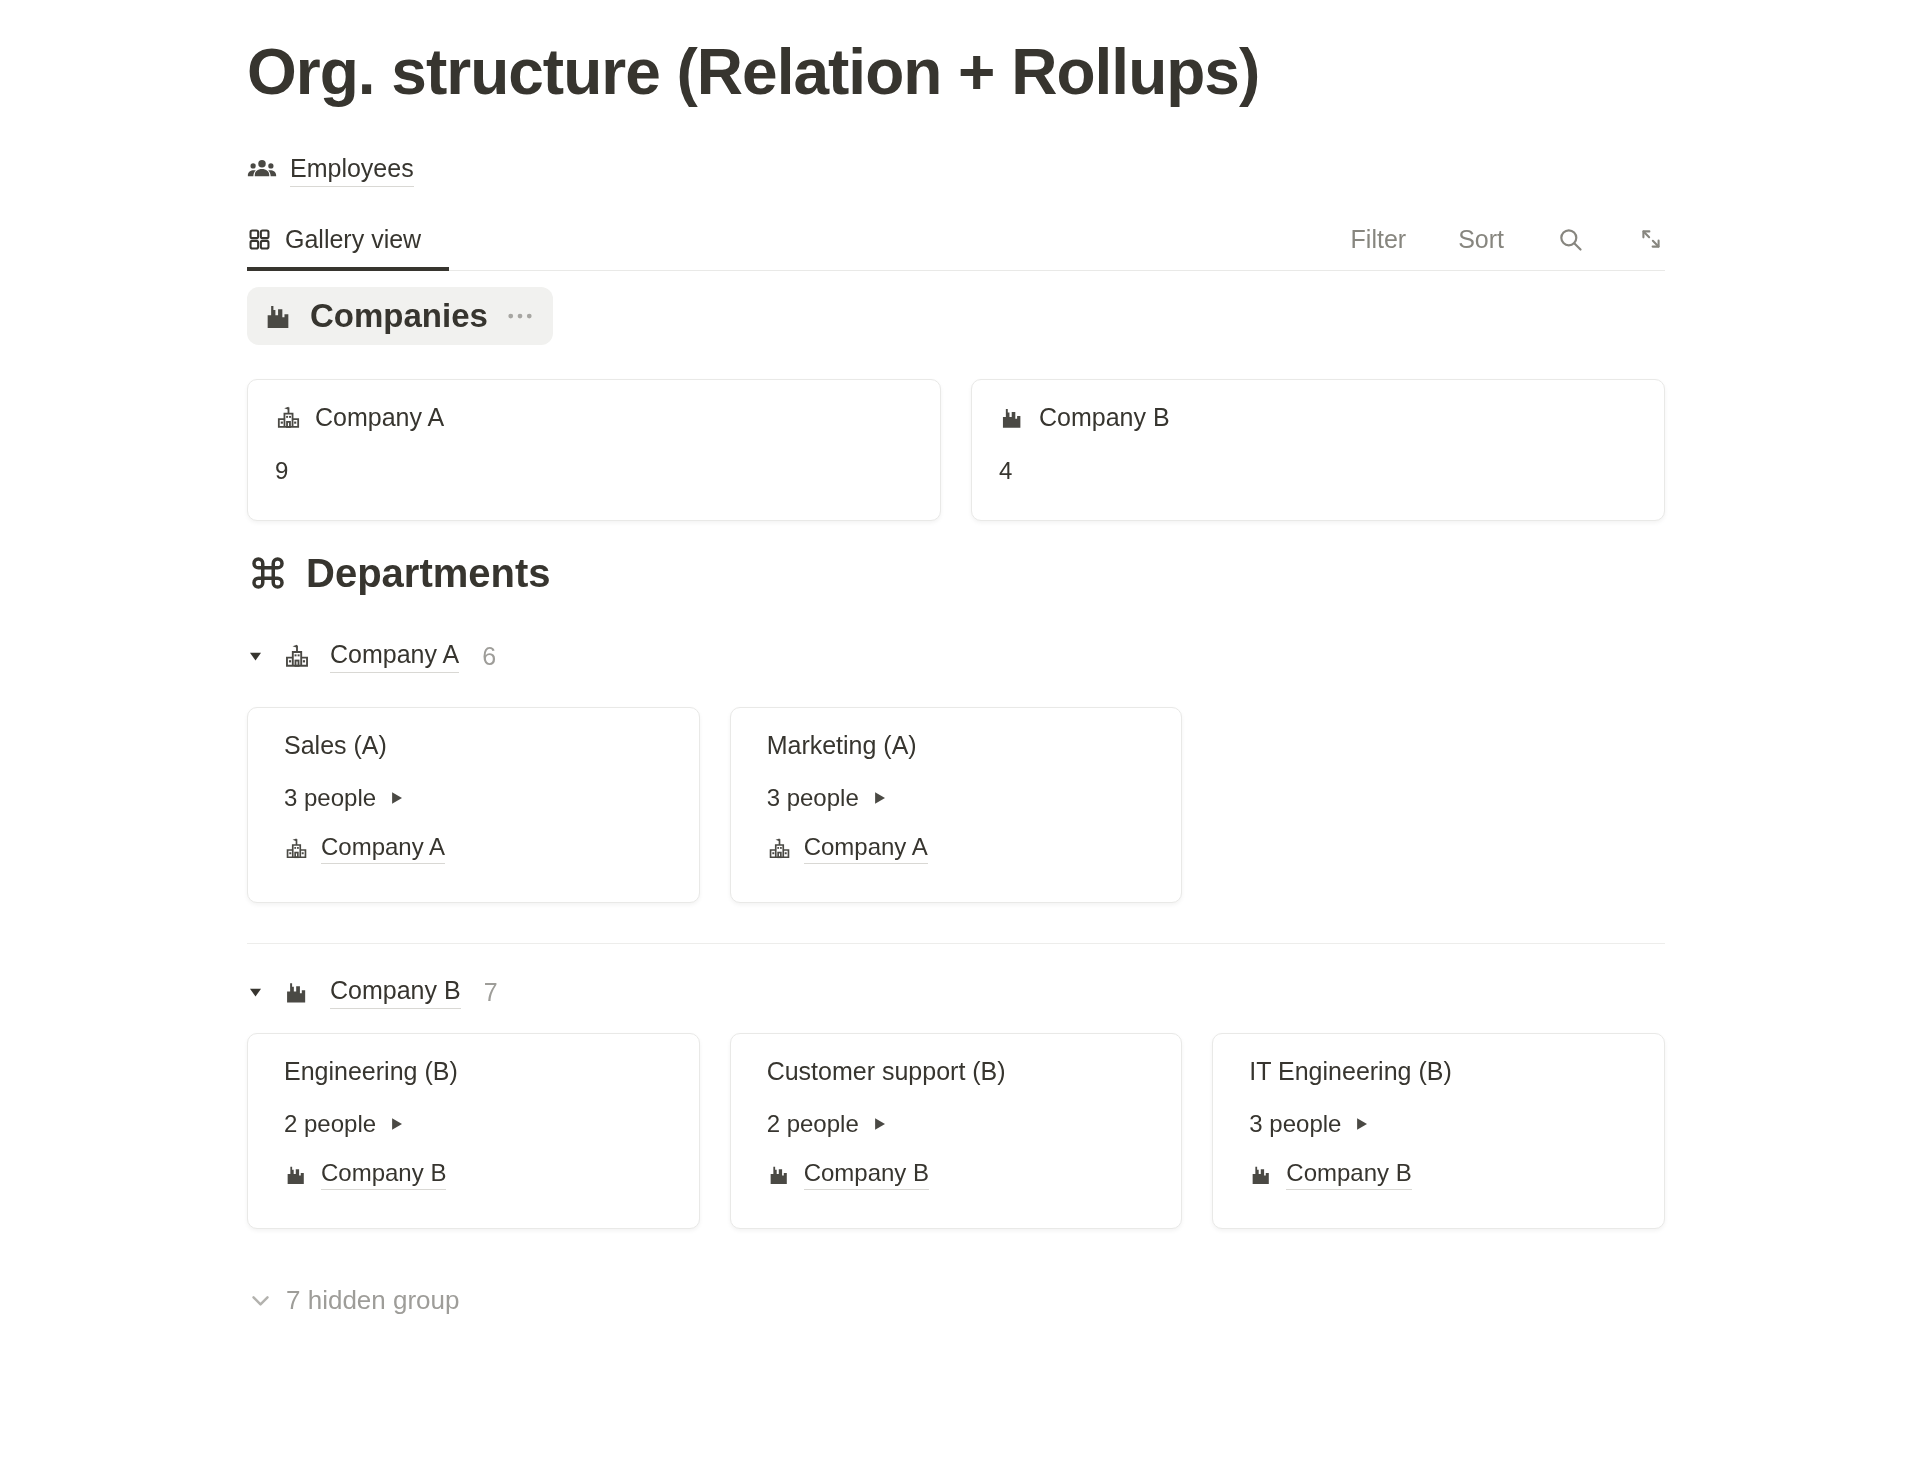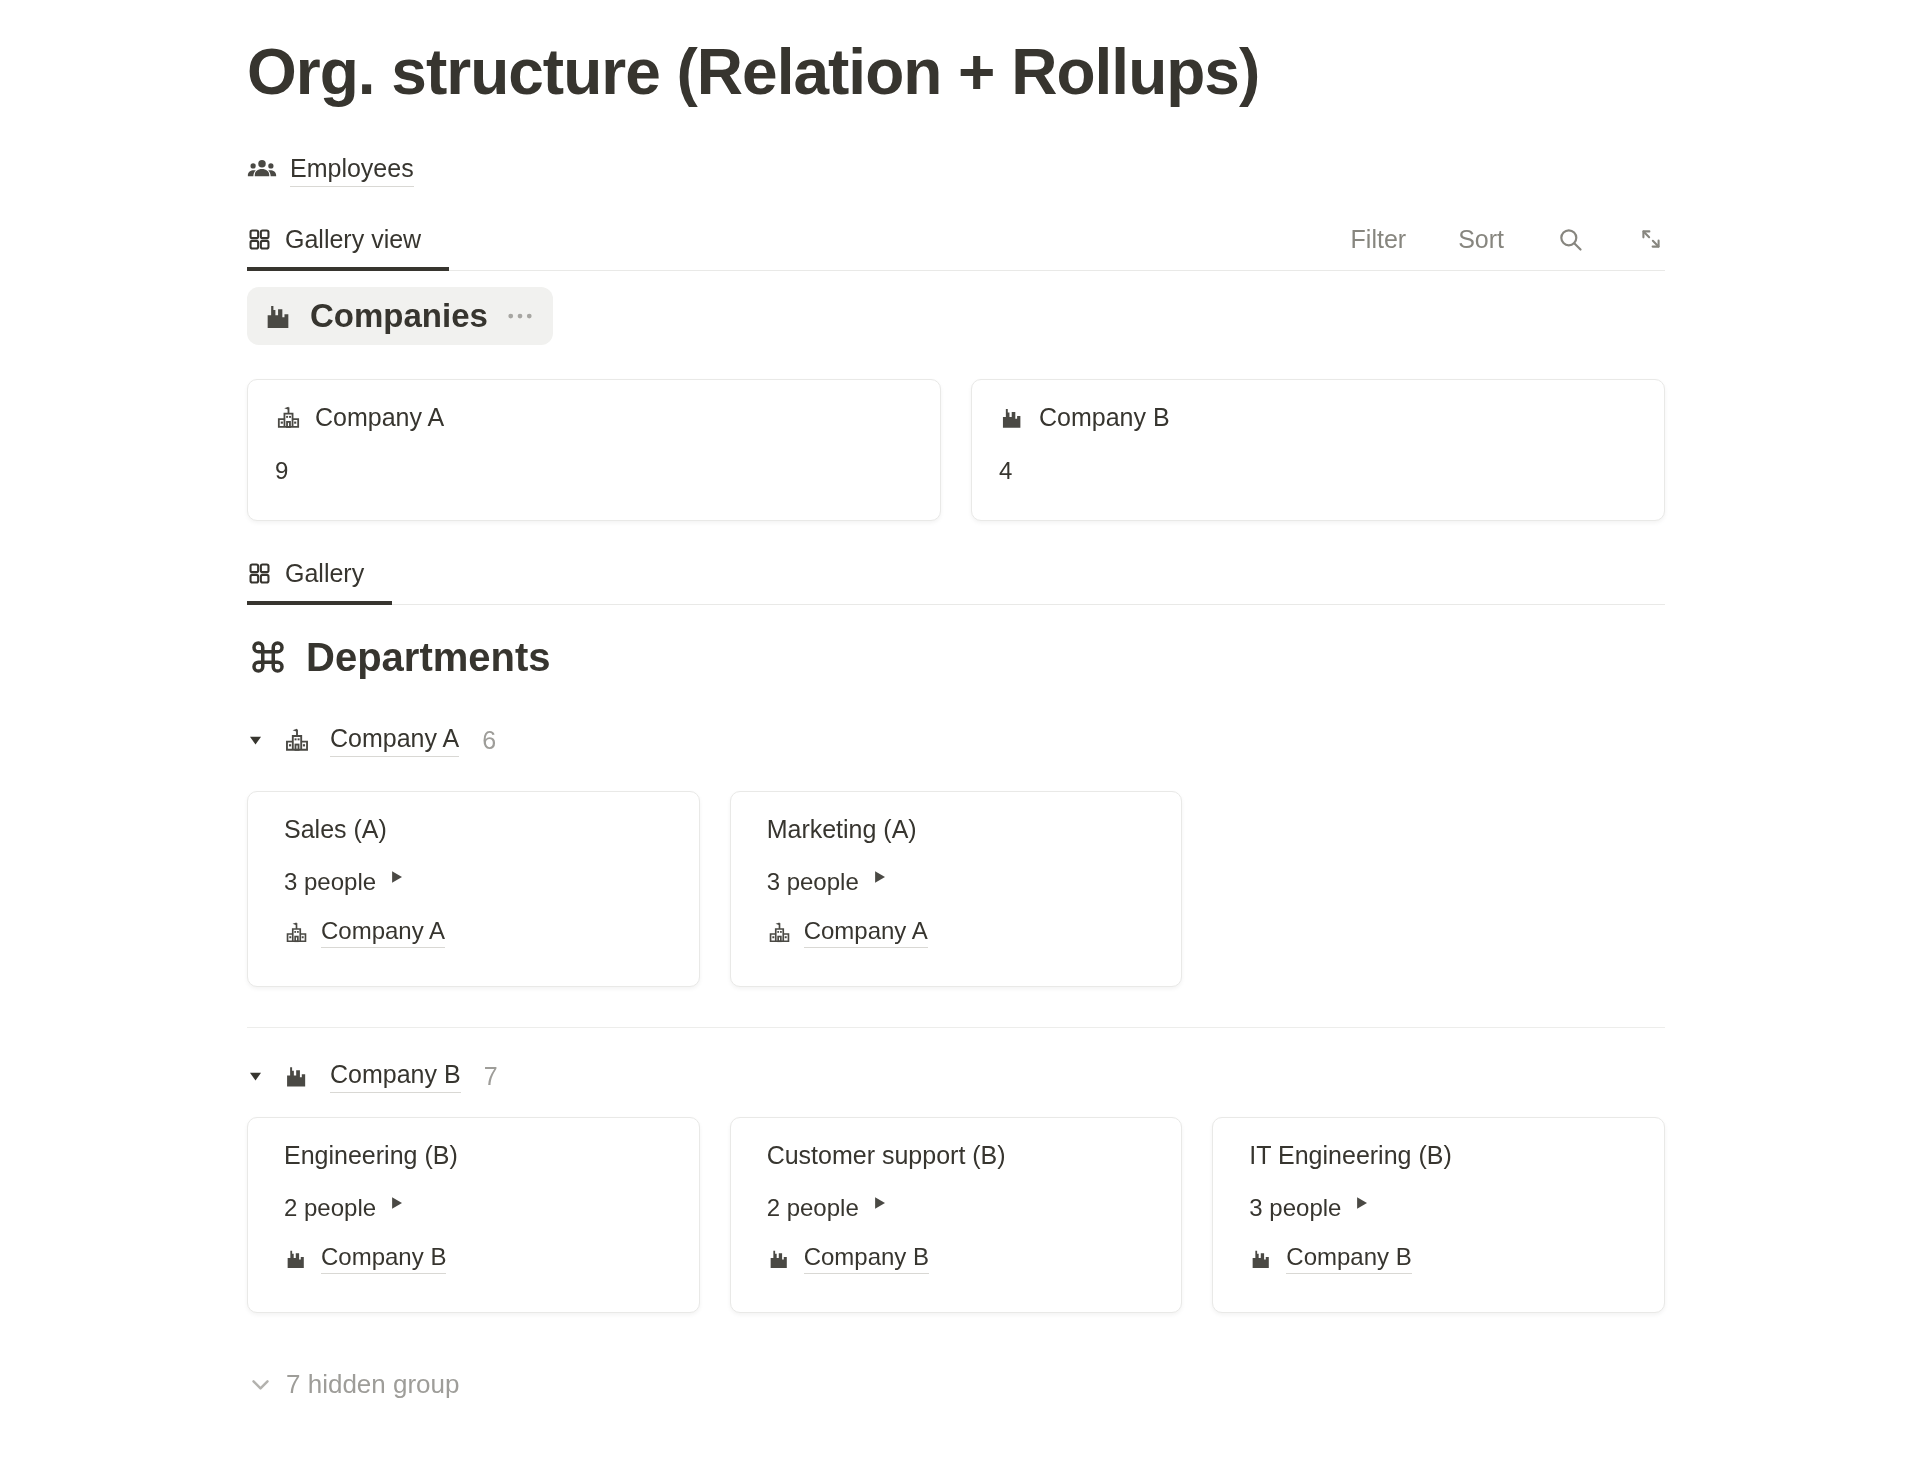--- a/index.html
+++ b/index.html
@@ -60,21 +60,21 @@
     box-sizing:border-box; background:#fff;
     border:1px solid #e9e9e7; border-radius:10px;
     box-shadow:0 2px 4px rgba(15,15,15,0.05);
     padding:23px 27px; cursor:pointer;
   }
   .company-card { height:142px; }
   .dept-card { height:196px;padding-left:36px; }
   .card-title-row { display:flex; align-items:center; gap:13px; }
   .card-title { font-size:25px; font-weight:500; color:#37352f; }
   .card-value { font-size:24px; margin-top:25px; color:#37352f; }
-  .people-row { display:flex; gap:11px; margin-top:24px; font-size:24px; color:#37352f; }
+  .people-row { display:flex; align-items:center; gap:11px; margin-top:24px; font-size:24px; color:#37352f; }
   .link-row { display:flex; align-items:center; gap:12px; margin-top:21px; }
   .page-link {
     font-size:24px; font-weight:500; color:#37352f; text-decoration:none;
     border-bottom:1.5px solid #d9d8d4; padding-bottom:2px; cursor:pointer;
   }
 
   
   .section-title { display:flex; align-items:center; gap:17px; margin-top:30px; font-size:40px; font-weight:700; }
 
   .group-row { display:flex; align-items:center; gap:19px; margin-top:44px; }
@@ -232,28 +232,20 @@
       <div class="card-title-row">
         <svg class="icon dark-icon" width="27" height="27">
             <use href="#i-factory"></use>
           </svg>
         <span class="card-title">Company B</span>
       </div>
       <div class="card-value">4</div>
     </div>
   </div>
 
-  <div class="toolbar">
-    <div class="tab">
-      <svg class="icon" width="25" height="25">
-          <use href="#i-grid"></use>
-        </svg>
-      <span>Gallery</span>
-    </div>
-  </div>
 
   <div class="section-title">
     <svg class="icon" width="42" height="42">
         <use href="#i-command"></use>
       </svg>
     <span>Departments</span>
   </div>
 
   <div class="group-row">
     <span class="tri">

